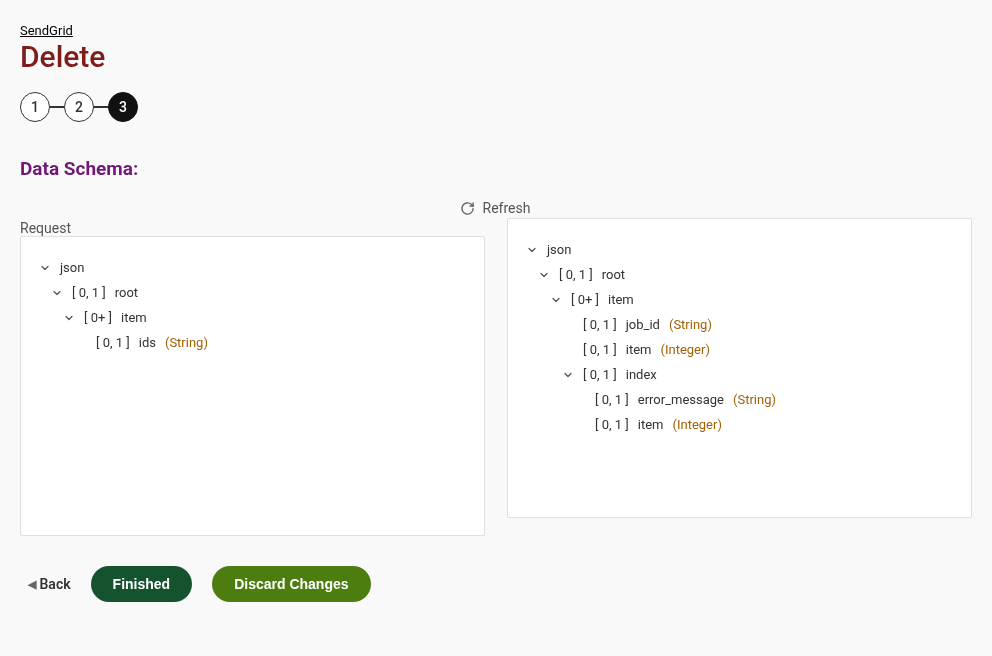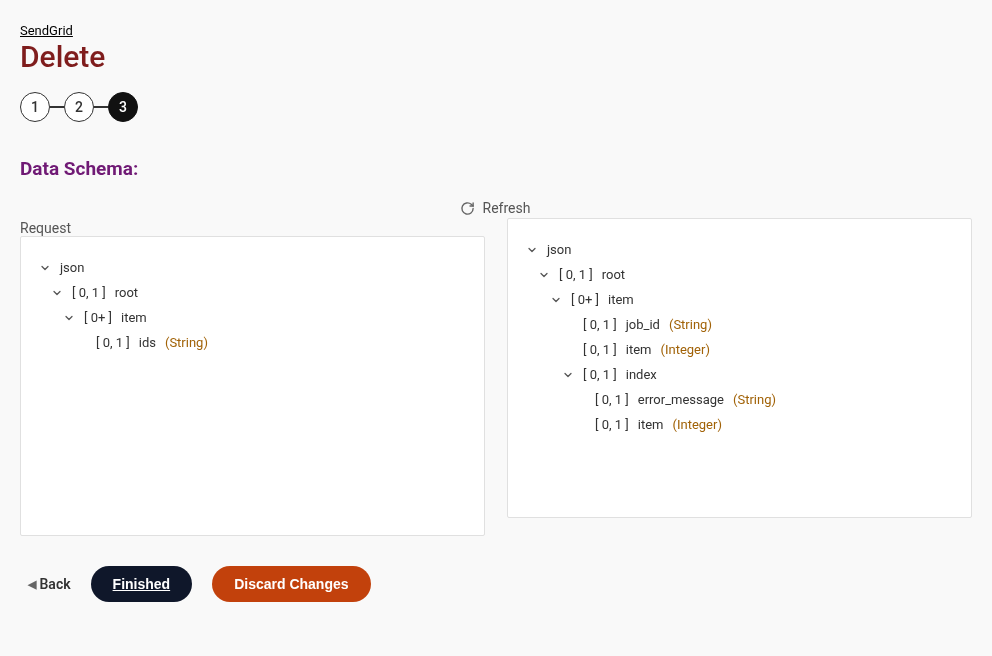--- a/index.html
+++ b/index.html
@@ -135,26 +135,25 @@
     .back-chevron { font-size: 11px; color: #666; }
     .btn {
       border: none;
       border-radius: 22px;
       padding: 10px 22px;
       font-size: 14px;
       font-weight: 600;
       cursor: pointer;
     }
     .btn-primary {
-      background: #0f172a;
+      background: #14532d;
       color: #fff;
-      text-decoration: underline;
     }
     .btn-secondary {
-      background: #c2410c;
+      background: #4d7c0f;
       color: #fff;
     }
   </style>
 </head>
 <body>
 
 
 
 <a class="breadcrumb-link">SendGrid</a>
 

